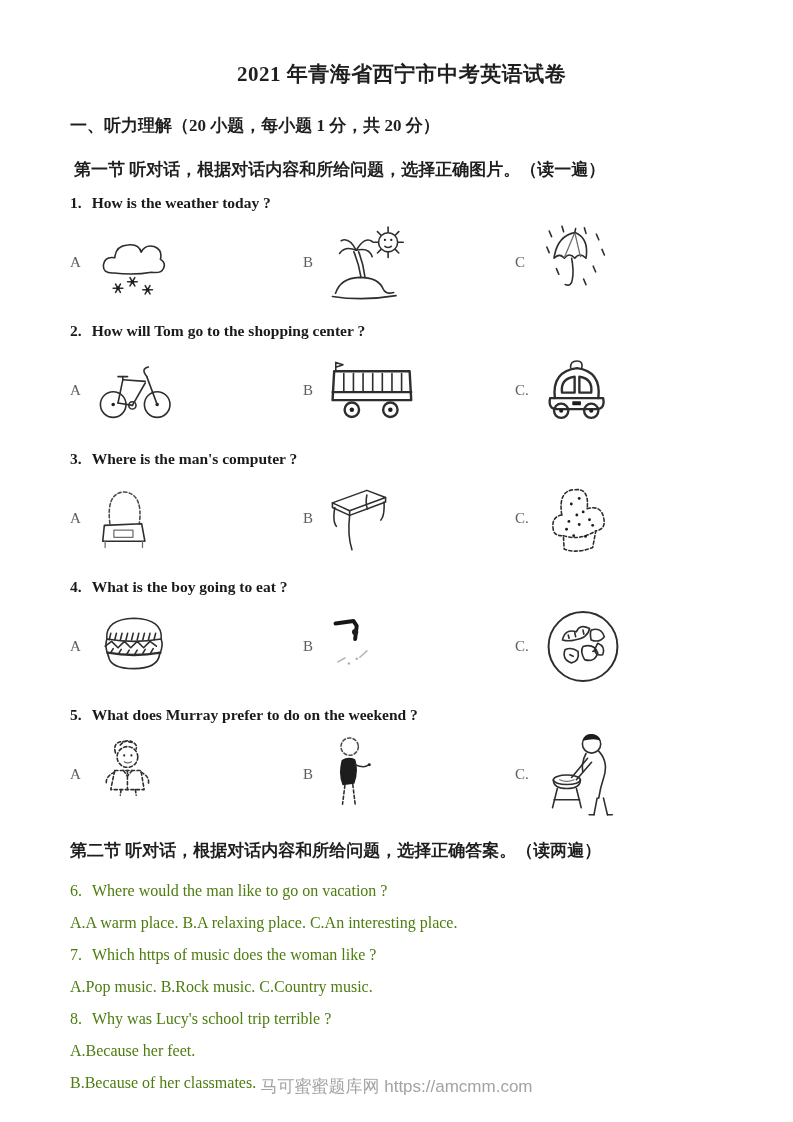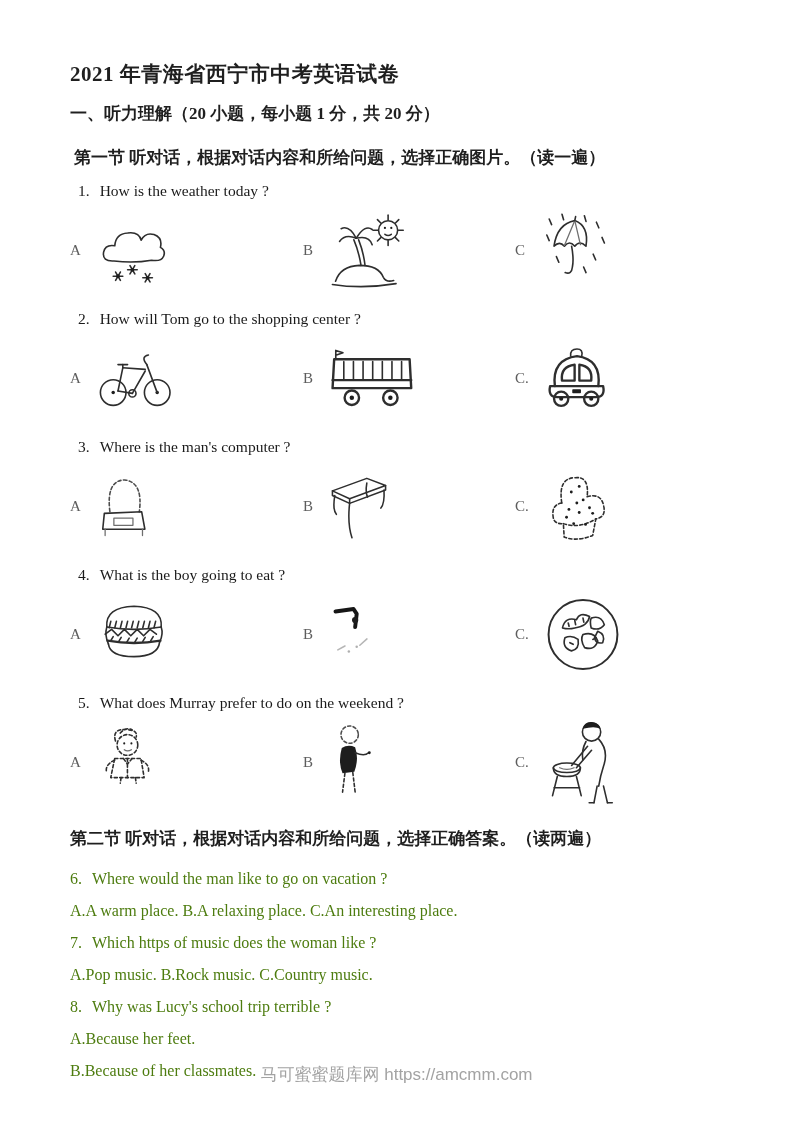--- a/index.html
+++ b/index.html
@@ -1,33 +1,33 @@
 <!DOCTYPE html>
 <html><head>
 <meta charset="utf-8">
 <style>
   html,body{margin:0;padding:0;background:#fff;}
   .page{position:relative;width:793px;height:1122px;background:#fff;overflow:hidden;
         font-family:"Liberation Serif","DejaVu Serif",serif;color:#1f1f1f;}
   .content{padding:54px 60px 0 70px;}
-  .title{font-size:21px;font-weight:bold;margin:6px 0 14px;letter-spacing:.5px;}
+  .title{text-align:center;font-size:21px;font-weight:bold;margin:6px 0 26px;letter-spacing:.5px;}
   .h-sec{font-size:17px;font-weight:bold;margin:0 0 21px;}
   .h-part{font-size:17px;font-weight:bold;margin:0 4px 2px;}
   .h-part2{font-size:17px;font-weight:bold;margin:18px 0 19px;}
-  .q{font-size:15.5px;margin:13px 8px 4px;color:#1a1a1a;}
+  .q{font-size:15.5px;margin:13px 0 4px;color:#1a1a1a;font-weight:bold;}
   .qno{margin-right:10px;}
   .pic-row{display:flex;align-items:center;height:93px;margin:2px 0 0;}
   .opt{display:flex;align-items:center;height:100%;}
   .opt-a{width:233px;}
   .opt-b{width:212px;}
   .opt-c{flex:1;}
   .ol{font-size:15px;color:#5d5d5d;margin-right:13px;}
   .icon-box{display:flex;align-items:center;justify-content:center;}
   .tq p{font-size:16px;margin:12px 0;line-height:20px;color:#4d7c0f;}
-  .footer{position:absolute;left:0;right:0;bottom:36px;text-align:center;
+  .footer{position:absolute;left:0;right:0;bottom:24px;text-align:center;
           font-family:"Liberation Sans","DejaVu Sans",sans-serif;font-size:17px;color:#a3a3a3;}
   
   svg.sk path,svg.sk line,svg.sk circle,svg.sk ellipse,svg.sk rect{
     stroke:#2e2e2e;fill:none;stroke-width:2;stroke-linecap:round;stroke-linejoin:round;}
   svg.sk .th{stroke-width:3;}
   svg.sk .hv{stroke-width:5;stroke:#161616;}
   svg.sk .lt{stroke:#6e6e6e;stroke-width:1.6;}
   svg.sk .fl{fill:#1d1d1d;stroke:none;}
   svg.sk .dash{stroke-dasharray:4 3;stroke:#4c4c4c;}
   svg.sk .faint{opacity:.35;}

